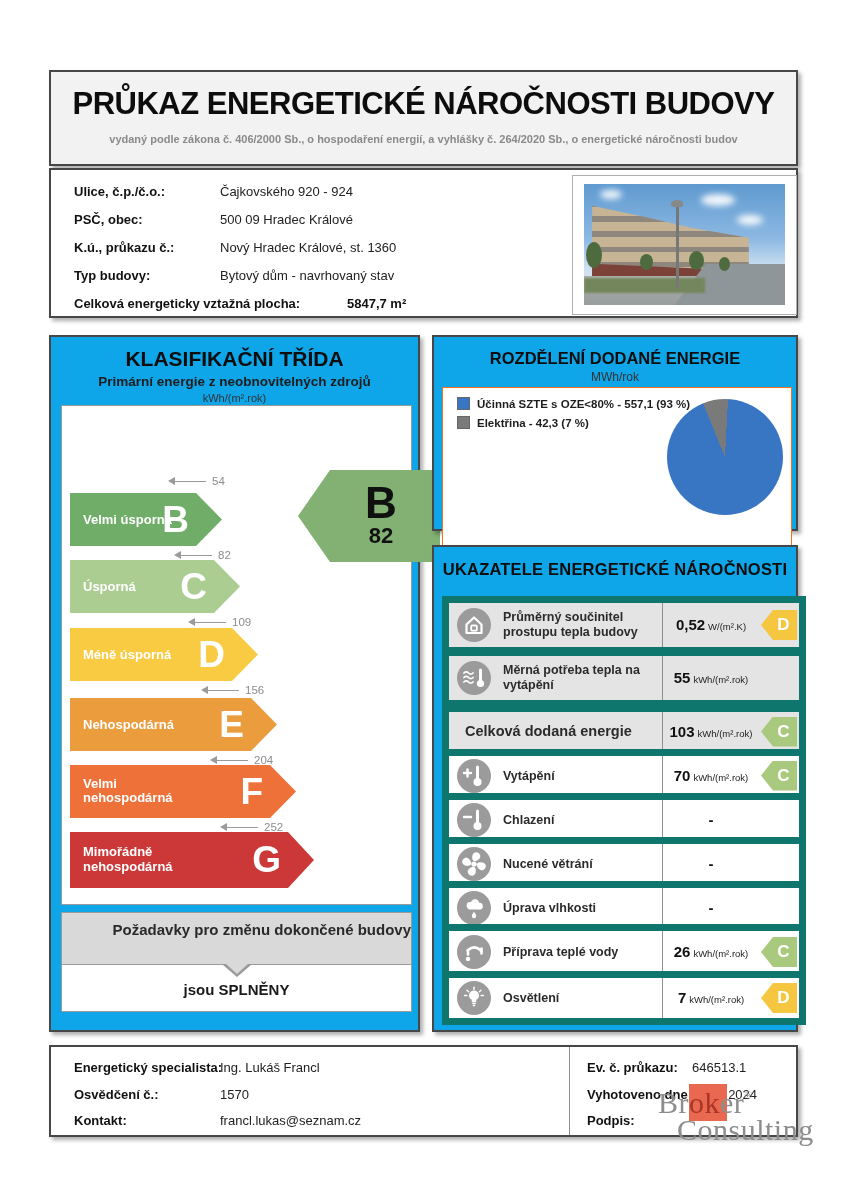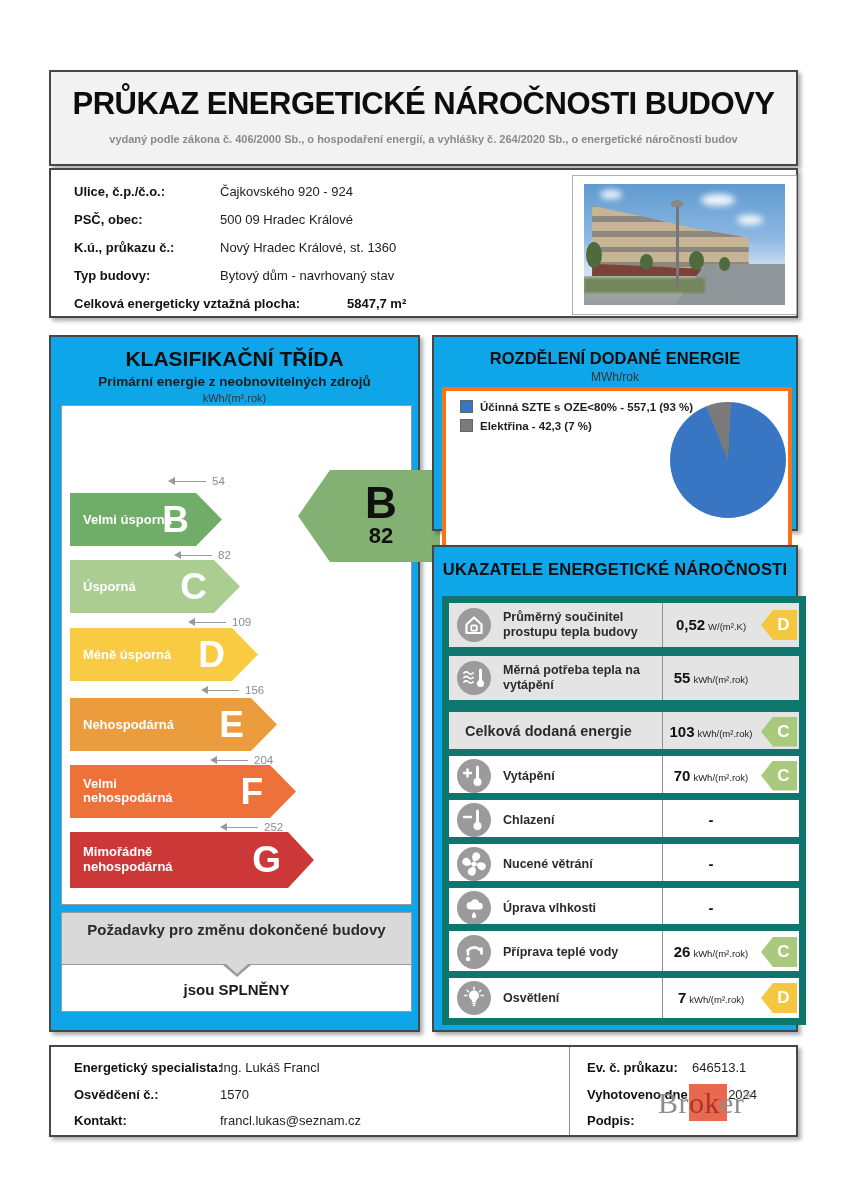--- a/index.html
+++ b/index.html
@@ -53,33 +53,33 @@
   .thresh-line::before{content:"";position:absolute;left:-2px;top:-3.5px;
       border:4px solid transparent;border-right:7px solid #9a9a9a;border-left:0;}
   .rating-arrow{position:absolute;left:236px;top:64px;width:118px;height:92px;
       clip-path:polygon(0 50%,32px 0,100% 0,100% 100%,32px 100%);
       display:flex;flex-direction:column;align-items:center;justify-content:center;
       padding-left:24px;filter:drop-shadow(1px 2px 2px rgba(0,0,0,.35));}
   .rating-letter{font-size:44px;font-weight:bold;color:#101010;line-height:.9;}
   .rating-value{font-size:22px;font-weight:bold;color:#101010;}
   .req-box{left:10px;top:575px;width:351px;height:100px;background:#fff;border:1px solid #9a9a9a;}
   .req-head{position:absolute;left:0;top:0;right:0;height:52px;background:#d9d9d9;
-      border-bottom:1px solid #9a9a9a;text-align:center;font-size:15px;font-weight:bold;
+      border-bottom:1px solid #9a9a9a;text-align:right;font-size:15px;font-weight:bold;
       color:#2a2a2a;padding-top:8px;line-height:1.25;box-sizing:border-box;}
   .req-chev-o{position:absolute;left:50%;top:52px;transform:translateX(-50%);
       border-left:14px solid transparent;border-right:14px solid transparent;border-top:12px solid #9a9a9a;}
   .req-chev-i{position:absolute;left:50%;top:50px;transform:translateX(-50%);
       border-left:12px solid transparent;border-right:12px solid transparent;border-top:11px solid #d9d9d9;}
   .req-result{position:absolute;left:0;right:0;top:68px;text-align:center;
       font-size:15px;font-weight:bold;color:#1a1a1a;}
 
   
   .pie-title{top:12px;font-size:16.5px;font-weight:bold;color:#0d0d0d;}
   .pie-unit{top:33px;font-size:12px;color:#333;}
-  .pie-box{left:8px;top:50px;width:350px;height:178px;background:#fff;border:4px solid #f97316;}
+  .pie-box{left:8px;top:50px;width:350px;height:178px;background:#fff;border:1px solid #f97316;}
   .legend-row{position:absolute;display:flex;align-items:center;gap:7px;}
   .legend-sq{width:13px;height:13px;border:1px solid #666;box-sizing:border-box;}
   .legend-txt{font-size:11.5px;font-weight:bold;color:#1d1d1d;white-space:nowrap;}
   .pie{position:absolute;left:224px;top:11px;width:116px;height:116px;border-radius:50%;}
 
   
   .ind-title{top:13px;font-size:16.5px;font-weight:bold;color:#0d0d0d;letter-spacing:.2px;}
   .ind-row{position:absolute;left:8px;width:350px;background:#fff;border:7px solid #0f766e;}
   .ind-row.shaded{background:#e4e4e4;}
   .ind-icon{position:absolute;left:8px;top:50%;transform:translateY(-50%);width:34px;height:34px;}
@@ -394,15 +394,16 @@
     <div class="abs fld-value" style="left:641px;top:13px;">646513.1</div>
     <div class="abs fld-label" style="left:536px;top:40px;">Vyhotoveno dne:</div>
     <div class="abs fld-value" style="left:641px;top:40px;">30.10.2024</div>
     <div class="abs fld-label" style="left:536px;top:66px;">Podpis:</div>
     <div class="abs fld-value" style="left:641px;top:66px;"></div>
   </div>
 
   <div class="logo">
     <div class="logo-sq" style="background: rgb(232, 105, 79);"></div>
     <div class="logo-l1"><span>Br</span><span class="mid" style="color: rgb(169, 52, 39);">ok</span><span>er</span><span class="logo-reg">®</span></div>
+    <div class="logo-l2">Consulting</div>
   </div>
 
 </div>
 
 </body></html>

